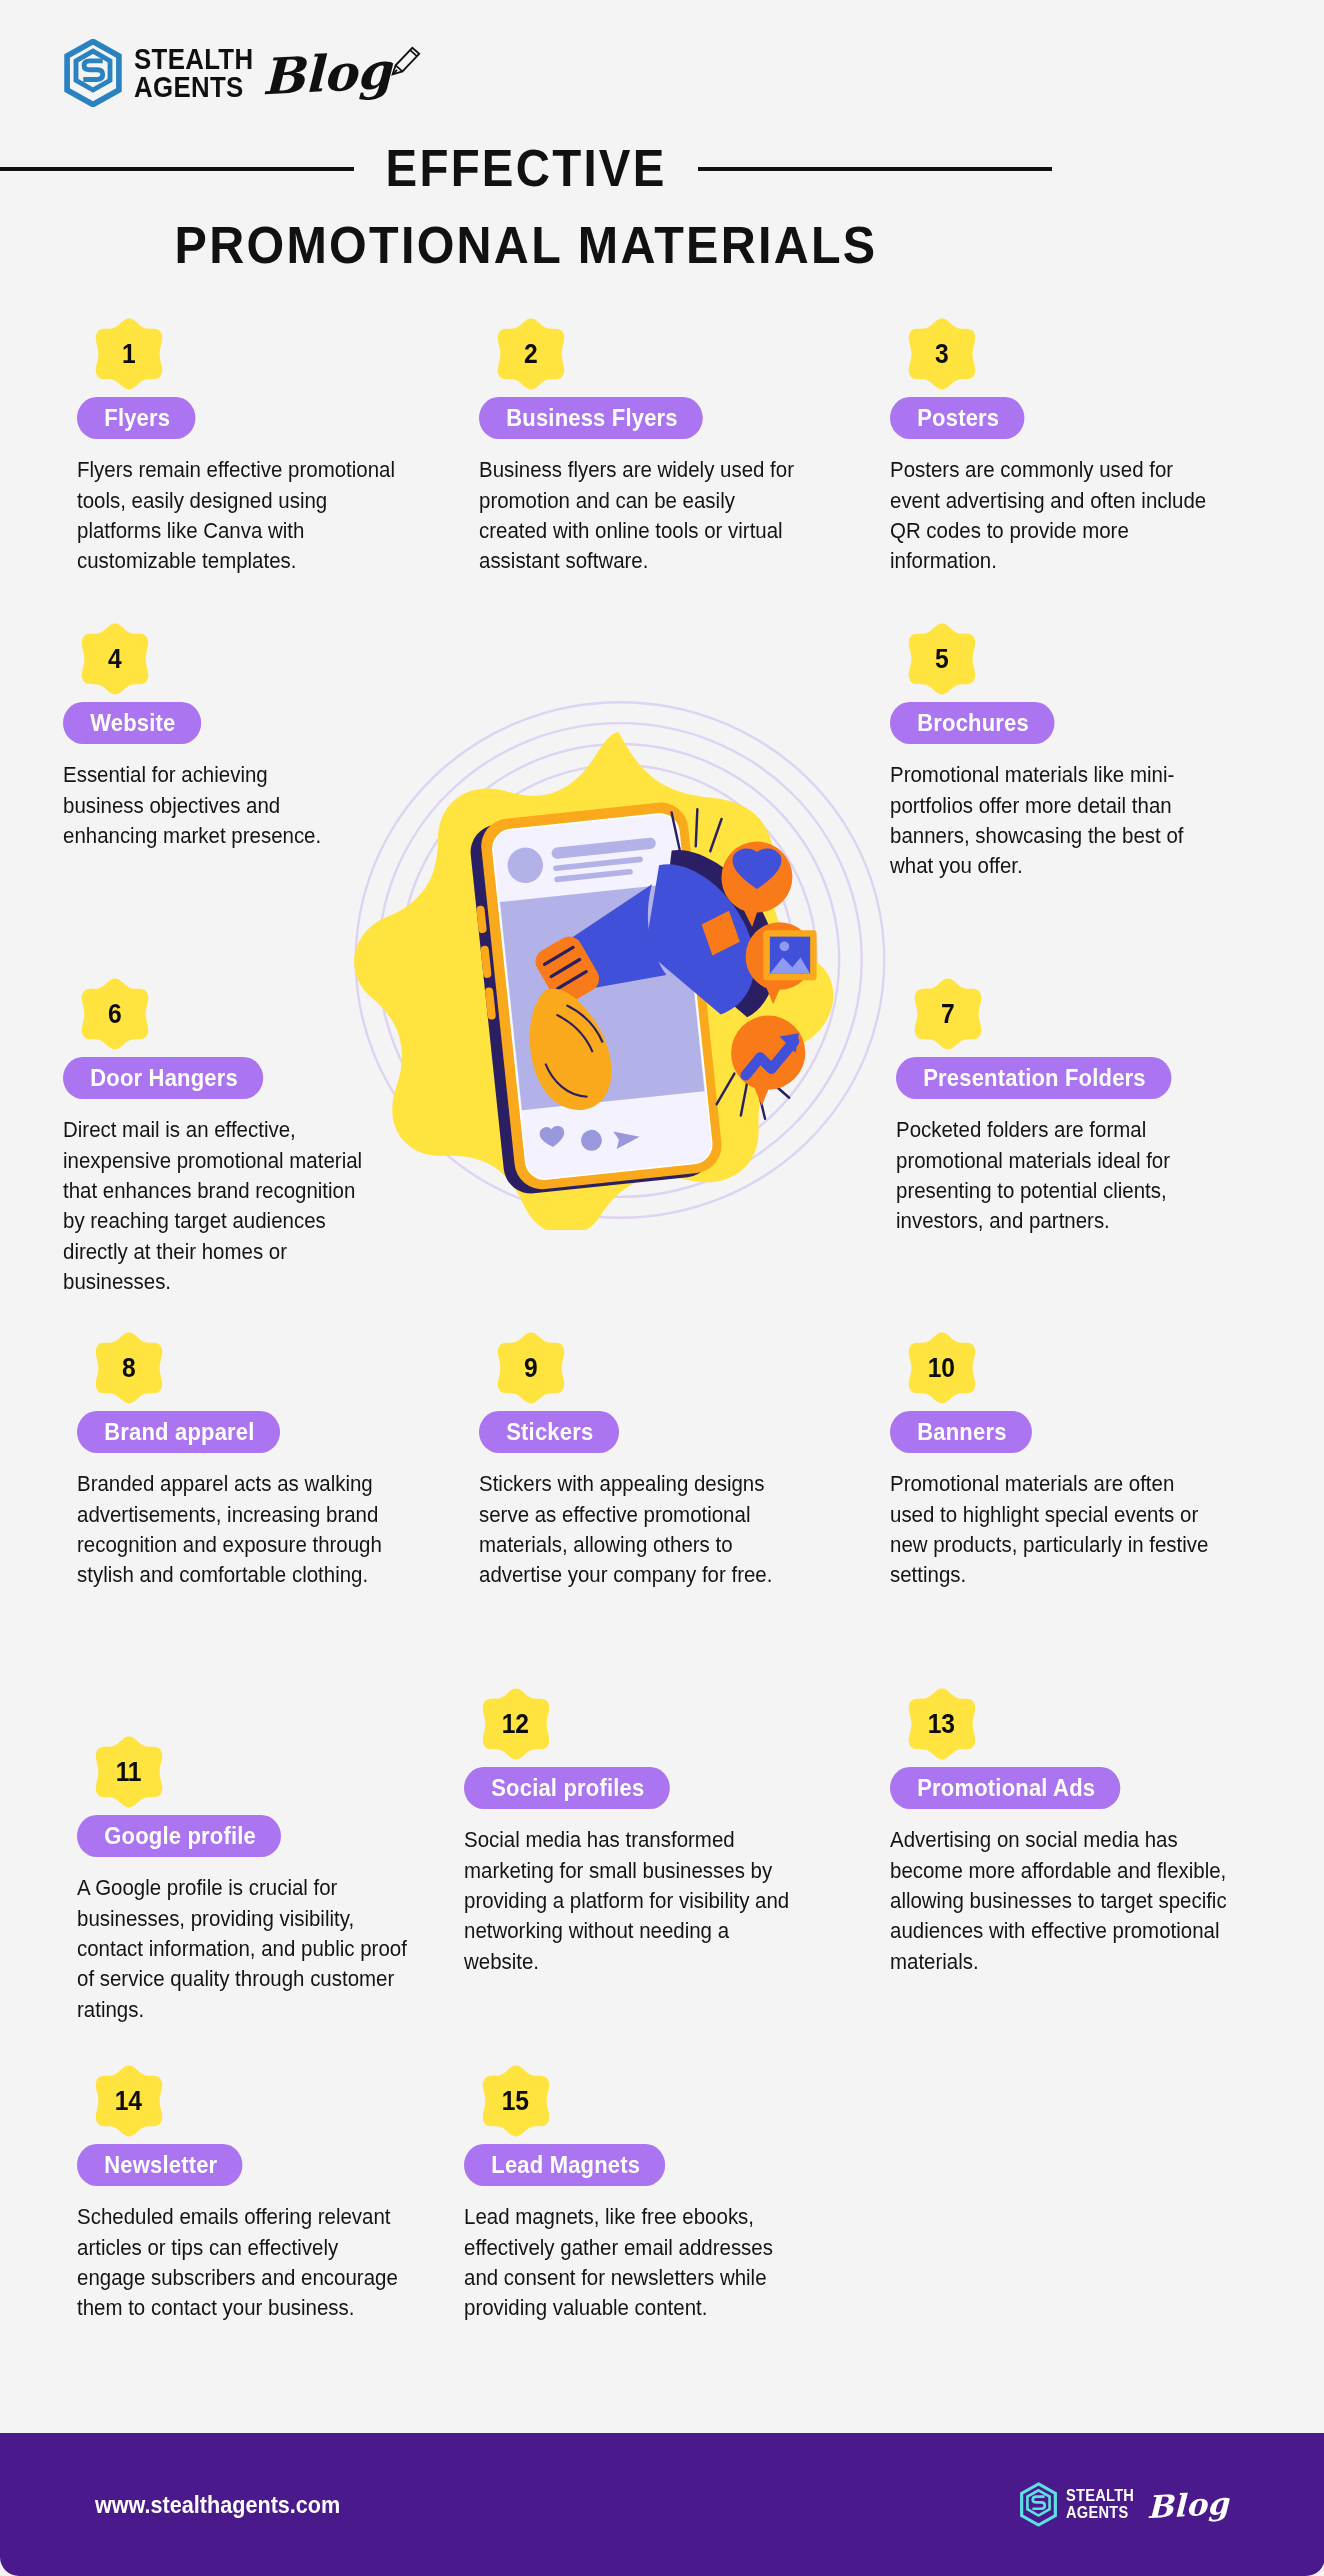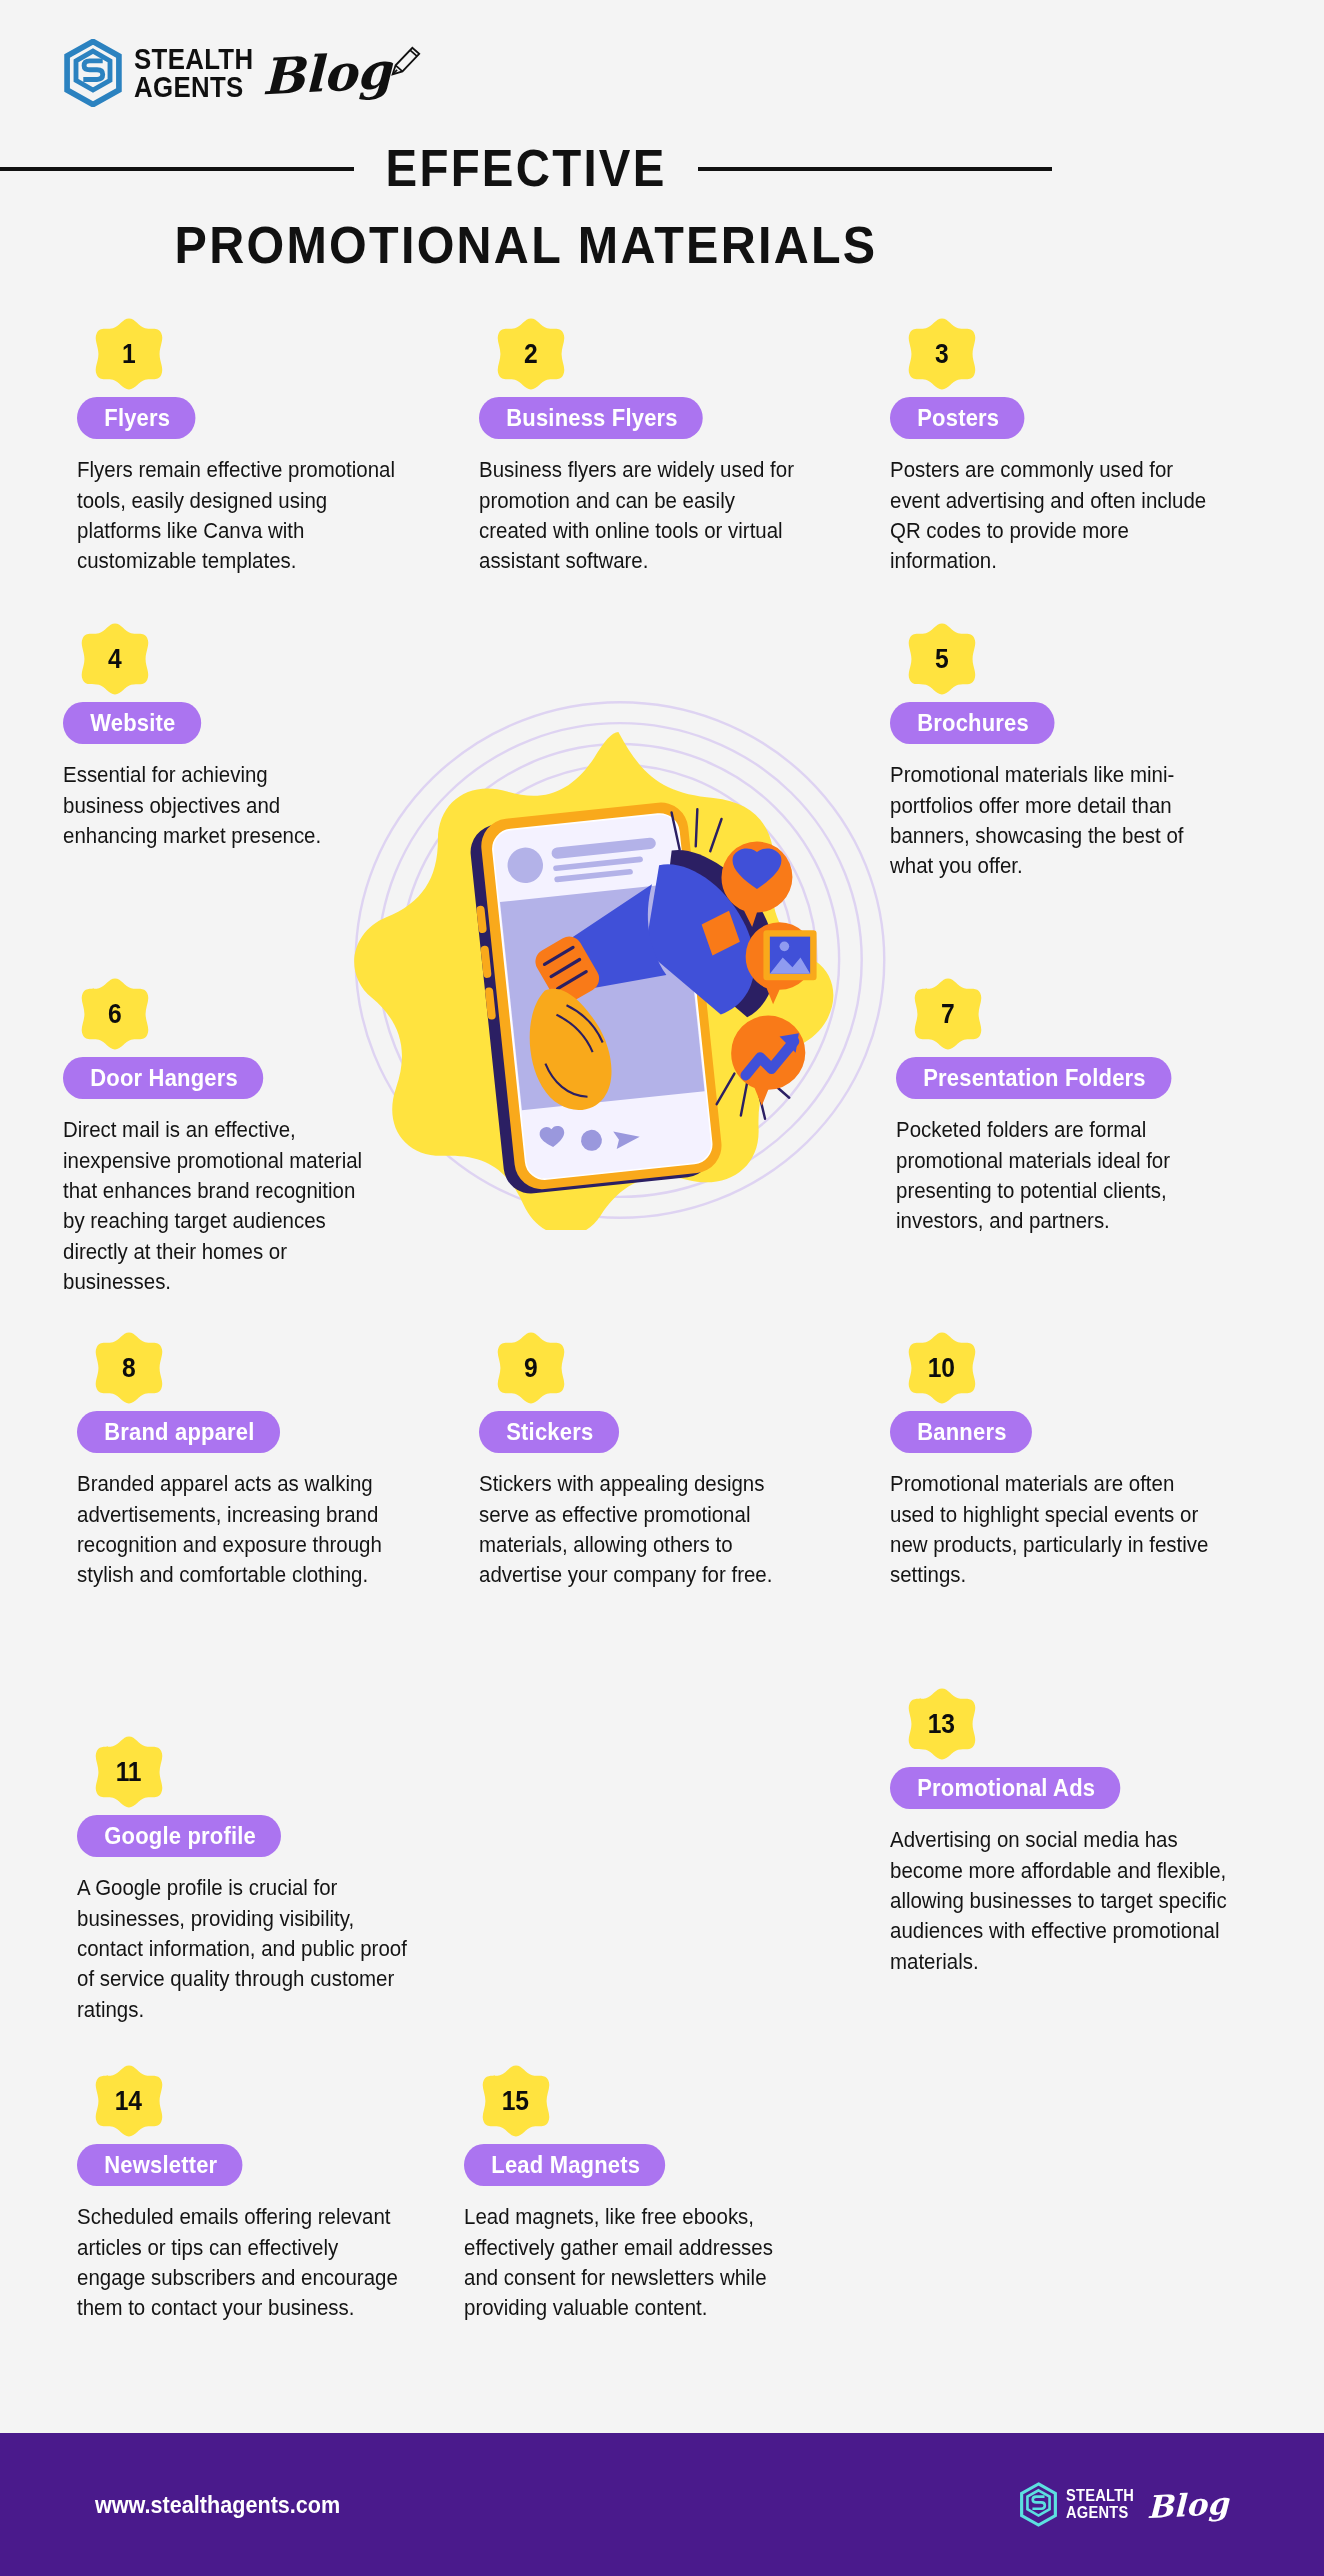--- a/index.html
+++ b/index.html
@@ -9,20 +9,21 @@
     background: #f4f4f4;
     font-family: "Liberation Sans", sans-serif;
     overflow: hidden;
   }
   .page {
     position: relative;
     width: 1325px;
     height: 2576px;
     background: #f4f4f4;
     overflow: hidden;
+    border-radius: 19px;
   }
 
   
   .brand-header {
     position: absolute;
     left: 63px;
     top: 39px;
     display: flex;
     align-items: center;
     gap: 11.3px;
@@ -457,20 +458,30 @@
       <div class="badge">
         <svg viewBox="0 0 92 92">
             <path fill="#ffe33f" d="M46 2 C54 2 58 12 66 14 C74 16 82 12 86 20 C90 28 84 36 84 46 C84 56 90 64 86 72 C82 80 74 76 66 78 C58 80 54 90 46 90 C38 90 34 80 26 78 C18 76 10 80 6 72 C2 64 8 56 8 46 C8 36 2 28 6 20 C10 12 18 16 26 14 C34 12 38 2 46 2 Z"></path>
           </svg>
         <span class="badge-num">11</span>
       </div>
       <div class="pill">Google profile</div>
       <div class="desc">A Google profile is crucial for businesses, providing visibility, contact information, and public proof of service quality through customer ratings.</div>
     </div>
 
+    <div class="item" style="left:464px; top:1687px; width:355px;">
+      <div class="badge">
+        <svg viewBox="0 0 92 92">
+            <path fill="#ffe33f" d="M46 2 C54 2 58 12 66 14 C74 16 82 12 86 20 C90 28 84 36 84 46 C84 56 90 64 86 72 C82 80 74 76 66 78 C58 80 54 90 46 90 C38 90 34 80 26 78 C18 76 10 80 6 72 C2 64 8 56 8 46 C8 36 2 28 6 20 C10 12 18 16 26 14 C34 12 38 2 46 2 Z"></path>
+          </svg>
+        <span class="badge-num">12</span>
+      </div>
+      <div class="pill">Social profiles</div>
+      <div class="desc">Social media has transformed marketing for small businesses by providing a platform for visibility and networking without needing a website.</div>
+    </div>
 
     <div class="item" style="left:890px; top:1687px; width:363px;">
       <div class="badge">
         <svg viewBox="0 0 92 92">
             <path fill="#ffe33f" d="M46 2 C54 2 58 12 66 14 C74 16 82 12 86 20 C90 28 84 36 84 46 C84 56 90 64 86 72 C82 80 74 76 66 78 C58 80 54 90 46 90 C38 90 34 80 26 78 C18 76 10 80 6 72 C2 64 8 56 8 46 C8 36 2 28 6 20 C10 12 18 16 26 14 C34 12 38 2 46 2 Z"></path>
           </svg>
         <span class="badge-num">13</span>
       </div>
       <div class="pill">Promotional Ads</div>
       <div class="desc">Advertising on social media has become more affordable and flexible, allowing businesses to target specific audiences with effective promotional materials.</div>

